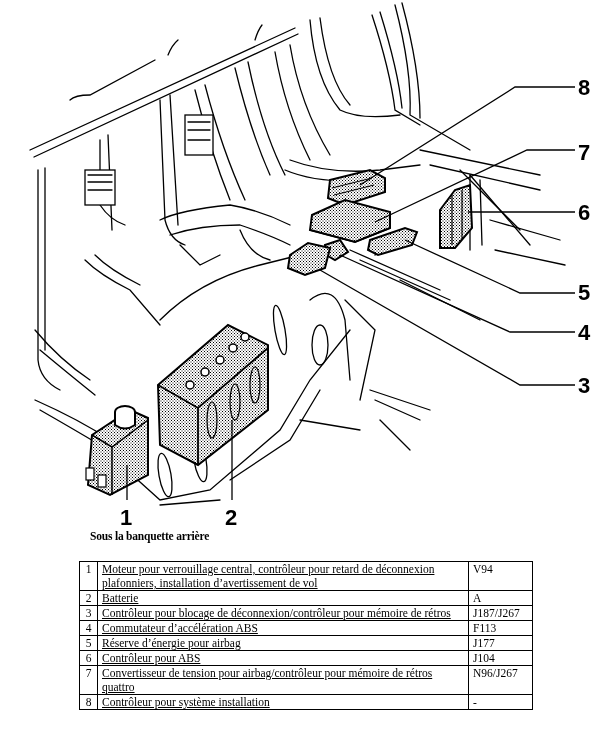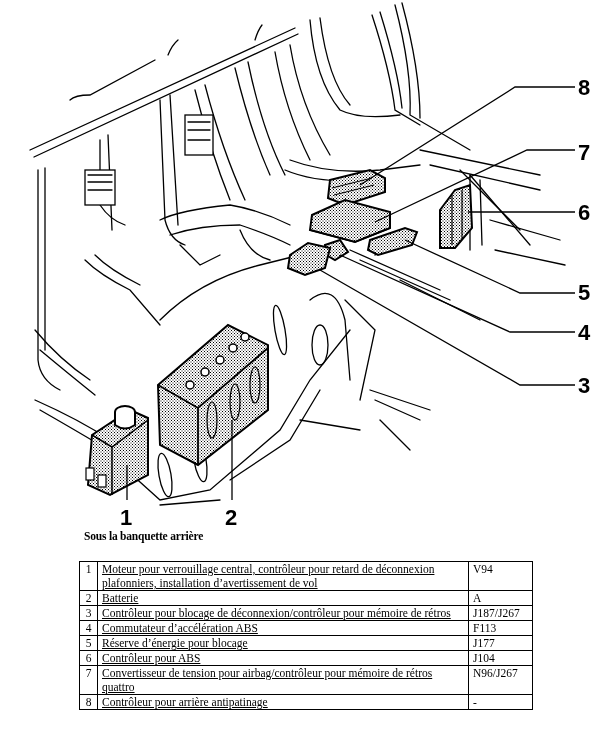--- a/index.html
+++ b/index.html
@@ -1,19 +1,19 @@
 <!DOCTYPE html>
 <html><head>
   <meta charset="utf-8">
   <style>
     html, body { margin: 0; padding: 0; background: #ffffff; }
     body { width: 604px; height: 735px; position: relative; overflow: hidden; font-family: "Liberation Serif", serif; color: #000; }
     #diagram { position: absolute; left: 0; top: 0; width: 604px; height: 530px; }
     .callout { font-family: "Liberation Sans", sans-serif; font-weight: bold; font-size: 22px; fill: #000; }
-    .caption { position: absolute; left: 84px; top: 530px; font-family: "Liberation Serif", serif; font-weight: bold; font-size: 11.5px; letter-spacing: -0.2px; }
+    .caption { position: absolute; left: 90px; top: 530px; font-family: "Liberation Serif", serif; font-weight: bold; font-size: 11.5px; letter-spacing: -0.2px; }
     table.parts { position: absolute; left: 79px; top: 561px; border-collapse: collapse; font-family: "Liberation Serif", serif; font-size: 11.5px; line-height: 14px; }
     table.parts td { border: 1px solid #000; padding: 0 4px; vertical-align: top; }
     td.num { width: 9px; text-align: center; padding: 0 4px; }
     td.desc { width: 362px; text-decoration: underline; }
     td.code { width: 55px; }
   </style>
 </head>
 <body>
 
 <svg id="diagram" viewBox="0 0 604 530" xmlns="http://www.w3.org/2000/svg">
@@ -184,32 +184,32 @@
       <td class="desc">Contrôleur pour blocage de déconnexion/contrôleur pour mémoire de rétros</td>
       <td class="code">J187/J267</td>
     </tr>
     <tr>
       <td class="num">4</td>
       <td class="desc">Commutateur d’accélération ABS</td>
       <td class="code">F113</td>
     </tr>
     <tr>
       <td class="num">5</td>
-      <td class="desc">Réserve d’énergie pour blocage</td>
+      <td class="desc">Réserve d’énergie pour airbag</td>
       <td class="code">J177</td>
     </tr>
     <tr>
       <td class="num">6</td>
       <td class="desc">Contrôleur pour ABS</td>
       <td class="code">J104</td>
     </tr>
     <tr>
       <td class="num">7</td>
       <td class="desc">Convertisseur de tension pour airbag/contrôleur pour mémoire de rétros quattro</td>
       <td class="code">N96/J267</td>
     </tr>
     <tr>
       <td class="num">8</td>
-      <td class="desc">Contrôleur pour arrière antipatinage</td>
+      <td class="desc">Contrôleur pour système installation</td>
       <td class="code">-</td>
     </tr>
   </tbody>
 </table>
 
 </body></html>

